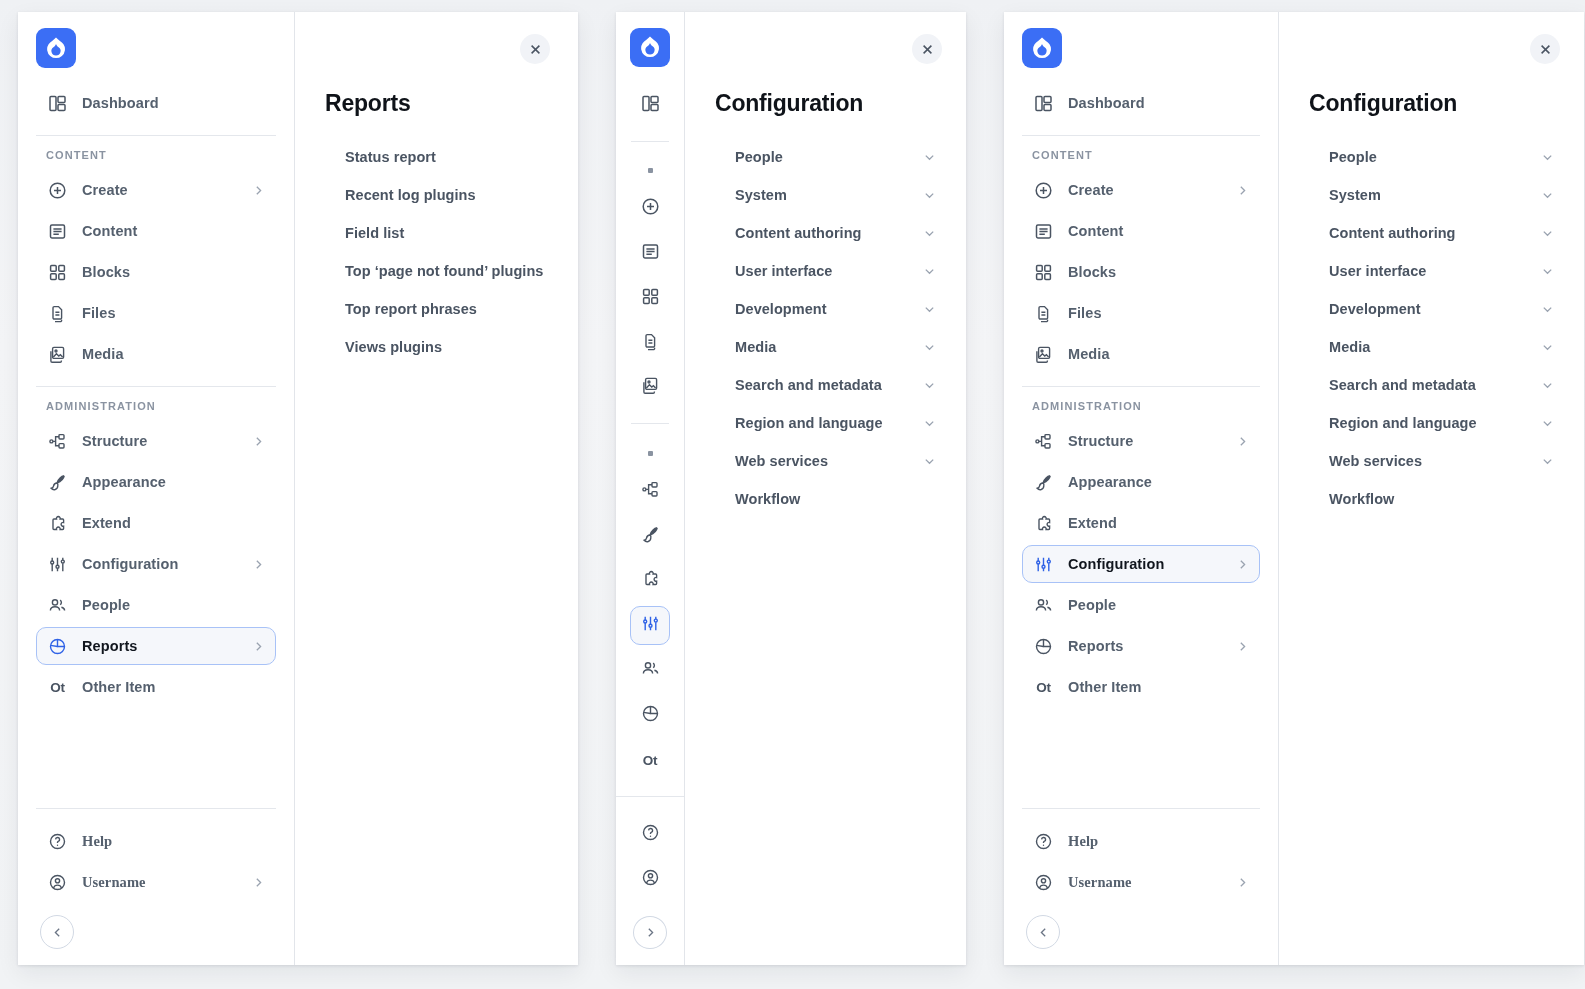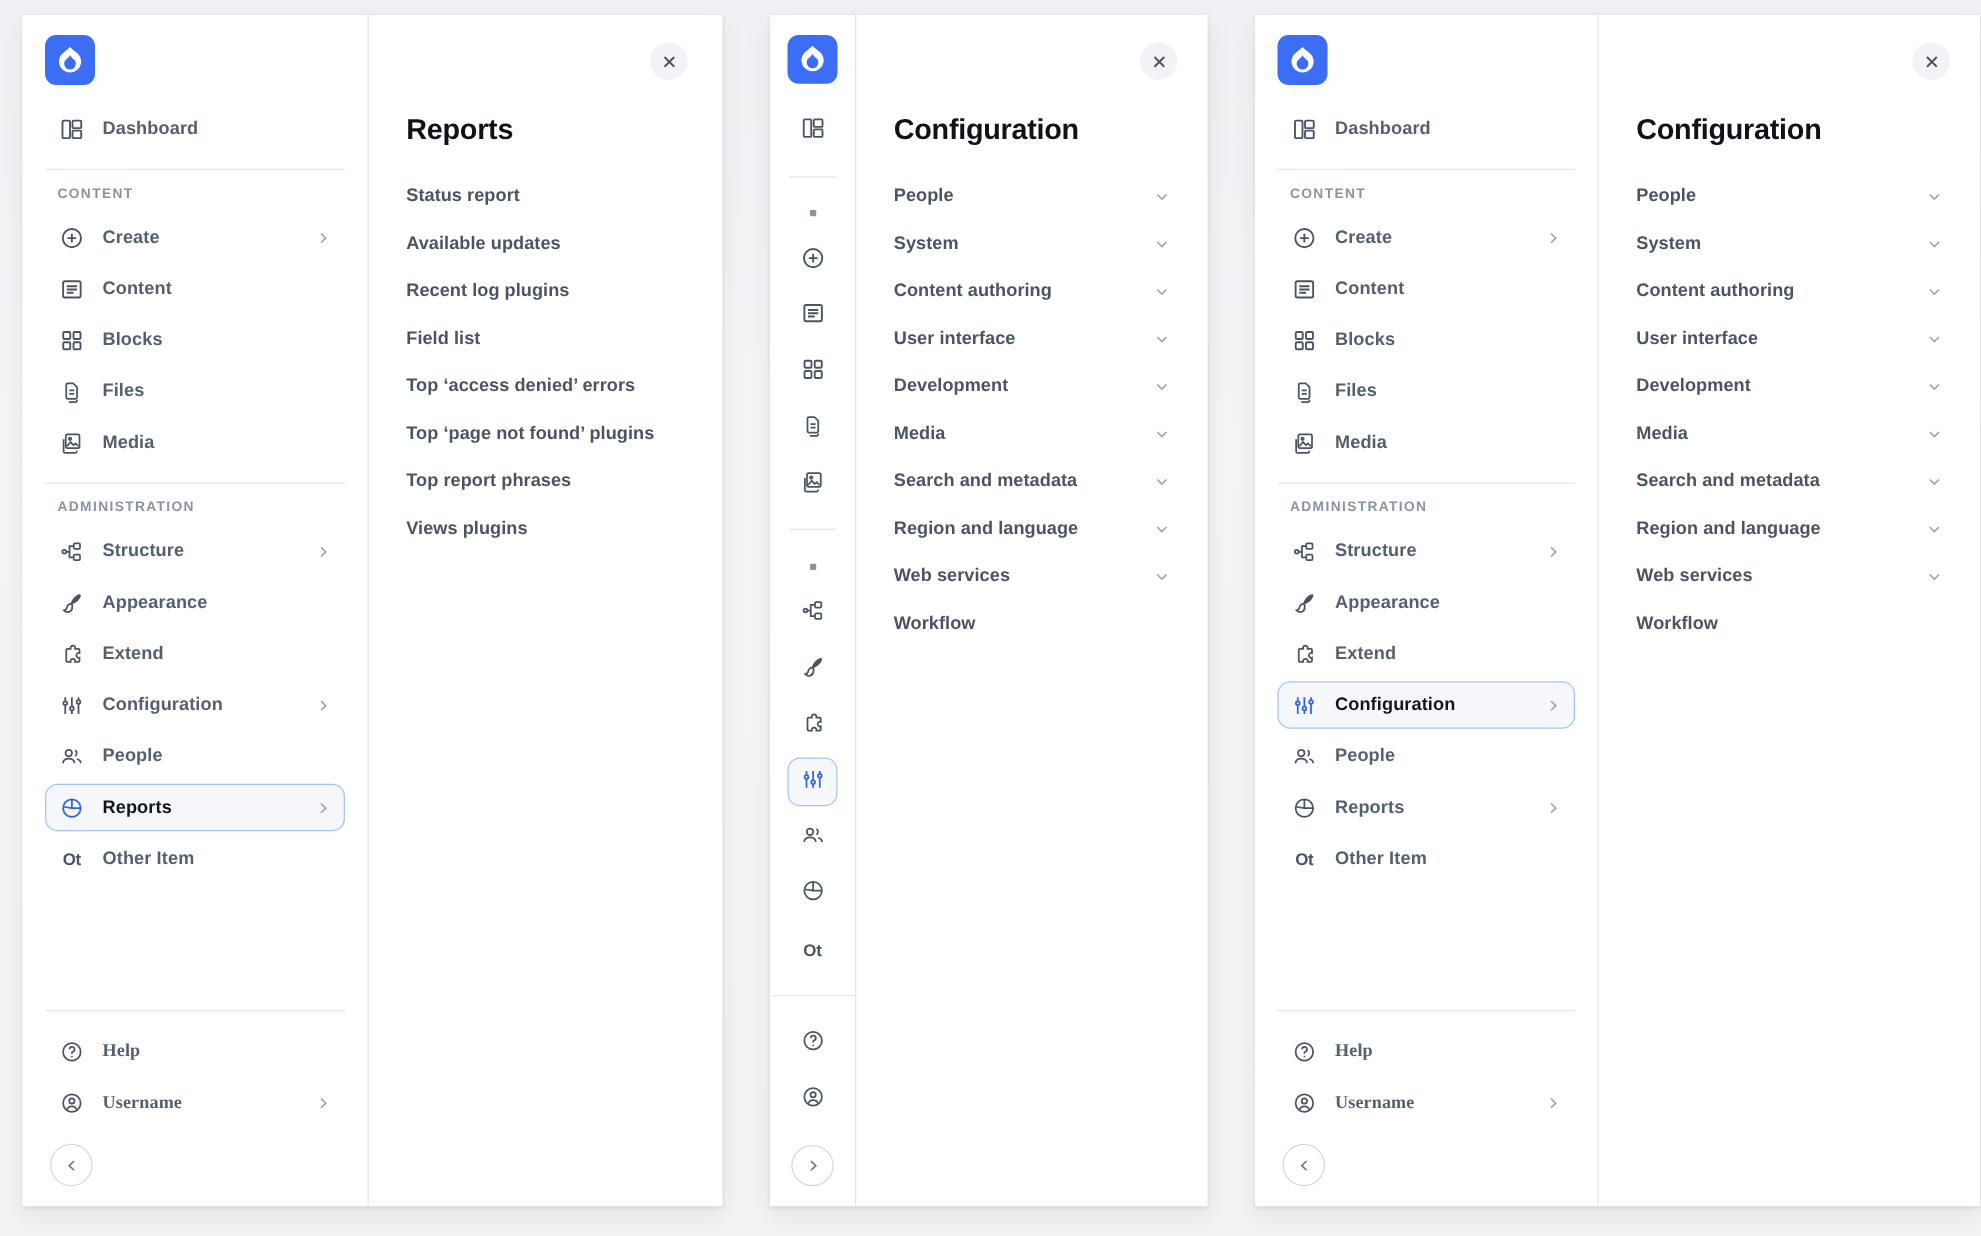--- a/index.html
+++ b/index.html
@@ -110,21 +110,21 @@
   .fly-title {
     font-size: 23px; font-weight: 700; color:#0f1319;
     margin-top: 78px; margin-bottom: 24px; letter-spacing: -.2px;
   }
   .fly-item {
     display: flex; align-items: center;
     height: 32px; margin: 6px 0;
     font-size: 14.5px; font-weight: 700; color:#4a5462;
     letter-spacing: .05px;
   }
-  .fly-item .txt { flex: 1 1 auto; }
+  .fly-item .txt { flex: 1 1 auto; margin-left: 20px; }
   .fly-item .chev { color:#9aa3b0; display:flex; align-items:center; }
 </style>
 </head>
 <body>
 
 <div class="stage">
 
   <div class="group" style="left:18px; width:560px;">
     <div class="panel sidebar">
       <div class="sb-top">
@@ -326,30 +326,24 @@
       <div class="close-btn">
         <svg width="13" height="13" viewBox="0 0 13 13" fill="none" stroke="currentColor" stroke-width="1.5">
             <path d="M2.6 2.6 10.4 10.4M10.4 2.6 2.6 10.4"></path>
           </svg>
       </div>
       <div class="fly-title">Reports</div>
       <div class="fly-item">
           <span class="txt">Status report</span>
         </div>
       <div class="fly-item">
-          <span class="txt">Available updates</span>
-        </div>
-      <div class="fly-item">
           <span class="txt">Recent log plugins</span>
         </div>
       <div class="fly-item">
           <span class="txt">Field list</span>
-        </div>
-      <div class="fly-item">
-          <span class="txt">Top ‘access denied’ errors</span>
         </div>
       <div class="fly-item">
           <span class="txt">Top ‘page not found’ plugins</span>
         </div>
       <div class="fly-item">
           <span class="txt">Top report phrases</span>
         </div>
       <div class="fly-item">
           <span class="txt">Views plugins</span>
         </div>

